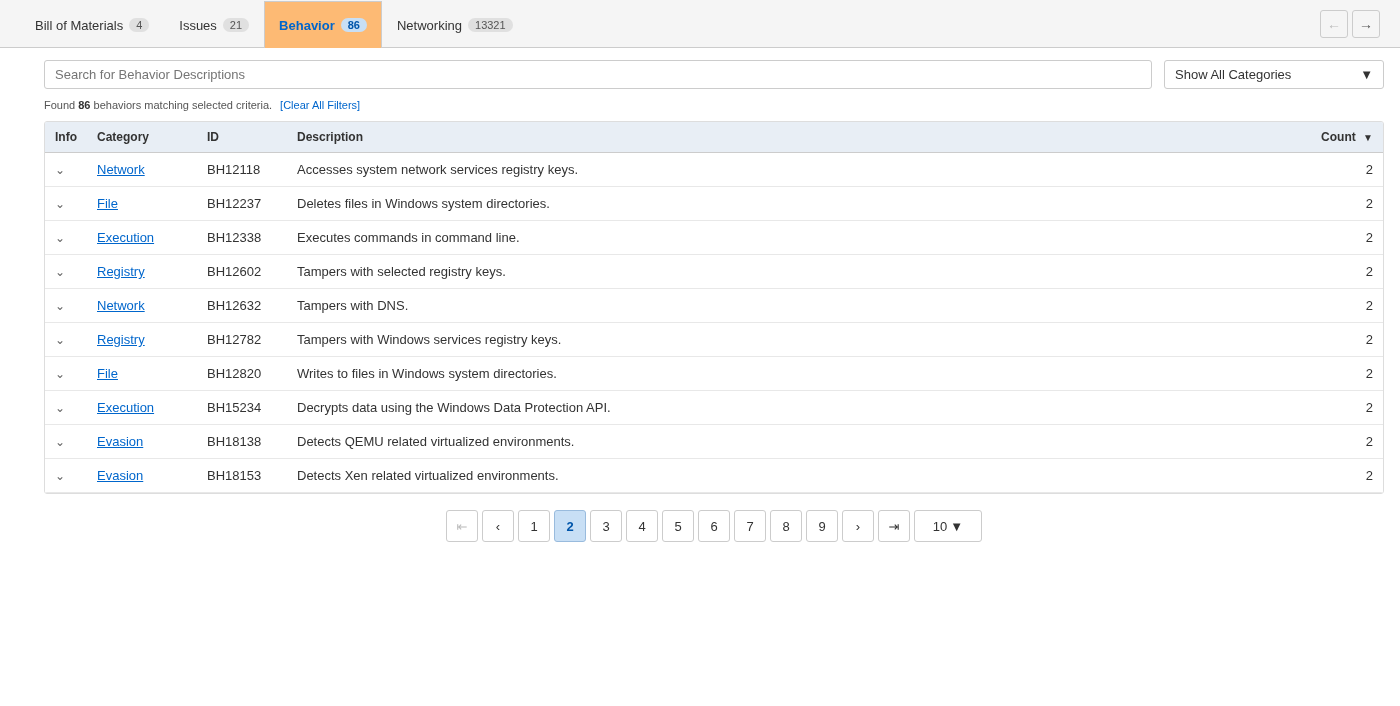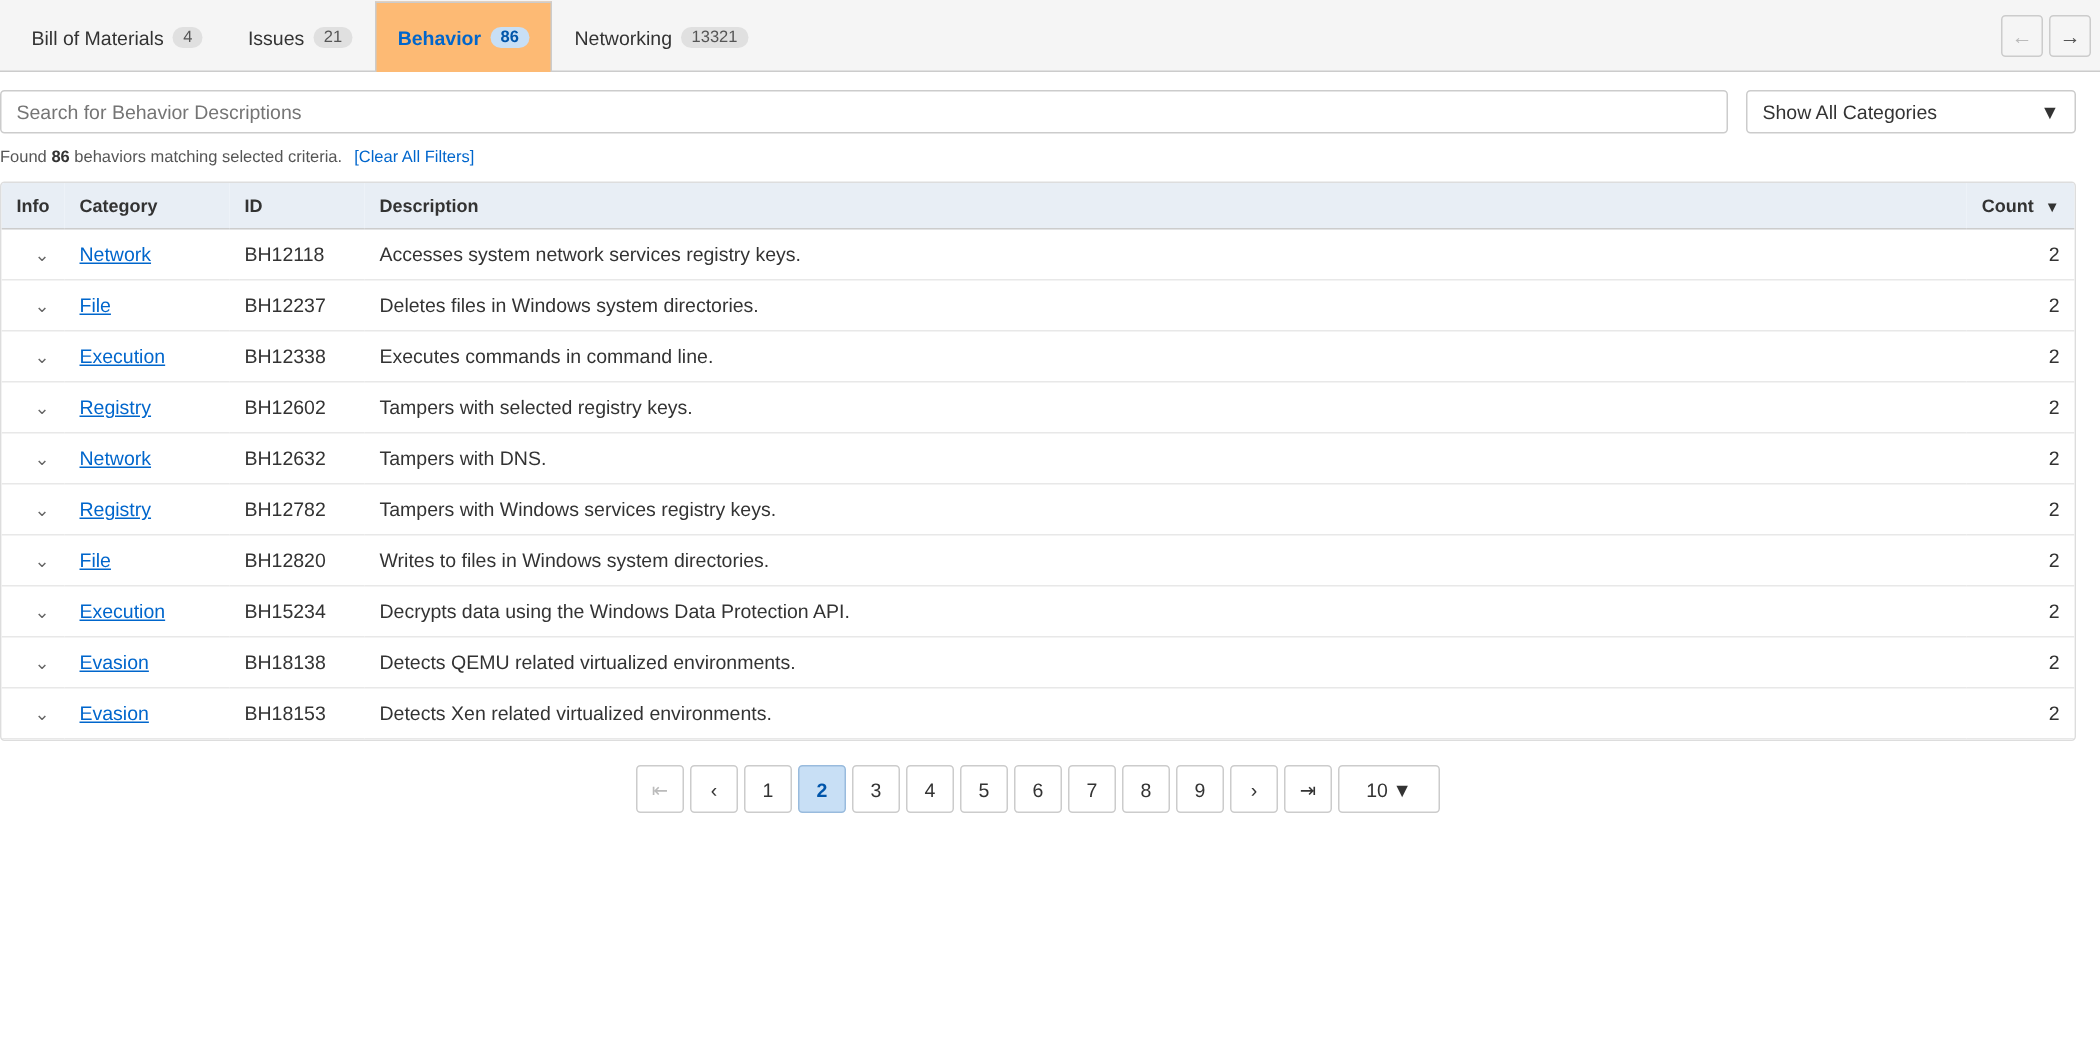--- a/index.html
+++ b/index.html
@@ -1,21 +1,21 @@
 <!DOCTYPE html>
 <html><head>
   <meta charset="utf-8">
   <style>
     * { box-sizing: border-box; margin: 0; padding: 0; }
     body { font-family: Arial, sans-serif; font-size: 13px; background: #fff; color: #333; }
 
     
     .tabs-bar {
       display: flex; align-items: center; border-bottom: 1px solid #ccc;
-      background: #f5f5f5; padding: 0 6px; height: 48px;
+      background: #f5f5f5; padding: 0 20px; height: 48px;
     }
     .tab {
       display: flex; align-items: center; gap: 6px;
       padding: 0 14px; height: 100%; cursor: pointer;
       border: 1px solid transparent; border-bottom: none;
       font-size: 13px; color: #333; background: transparent;
       position: relative; top: 1px;
     }
     .tab.active {
       background: #fdba74; border-color: #ccc; border-bottom-color: #fff;
@@ -29,21 +29,21 @@
     .tab-spacer { flex: 1; }
     .nav-arrows { display: flex; gap: 4px; align-items: center; }
     .nav-arrow {
       width: 28px; height: 28px; display: flex; align-items: center; justify-content: center;
       cursor: pointer; border: 1px solid #ccc; background: #f5f5f5; border-radius: 3px;
       font-size: 14px; color: #555;
     }
     .nav-arrow.disabled { color: #bbb; cursor: default; }
 
     
-    .main-content { padding: 12px 16px 0 0; }
+    .main-content { padding: 12px 16px 0 28px; margin-left: 16px; }
 
     
     .search-row {
       display: flex; align-items: center; gap: 12px; margin-bottom: 10px;
     }
     .search-input-wrap {
       flex: 1; border: 1px solid #ccc; border-radius: 3px; padding: 6px 10px;
       font-size: 13px; background: #fff;
     }
     .search-input-wrap input {
@@ -67,21 +67,21 @@
     thead tr { background: #e8eef5; }
     thead th {
       padding: 8px 10px; text-align: left; font-size: 12px;
       font-weight: bold; color: #333; border-bottom: 1px solid #ccc;
       white-space: nowrap;
     }
     thead th.sortable { cursor: pointer; }
     .sort-icon { font-size: 10px; margin-left: 4px; }
     tbody tr { background: #fff; border-bottom: 1px solid #e8e8e8; }
     tbody td { padding: 9px 10px; font-size: 13px; color: #333; }
-    .col-info { width: 40px; text-align: right; }
+    .col-info { width: 40px; text-align: left; }
     .col-category { width: 110px; }
     .col-id { width: 90px; }
     .col-desc { }
     .col-count { width: 70px; text-align: right; }
     .expand-chevron {
       cursor: pointer; color: #666; font-size: 12px; display: inline-block;
     }
     .category-link { color: #0066cc; text-decoration: underline; cursor: pointer; }
 
     

